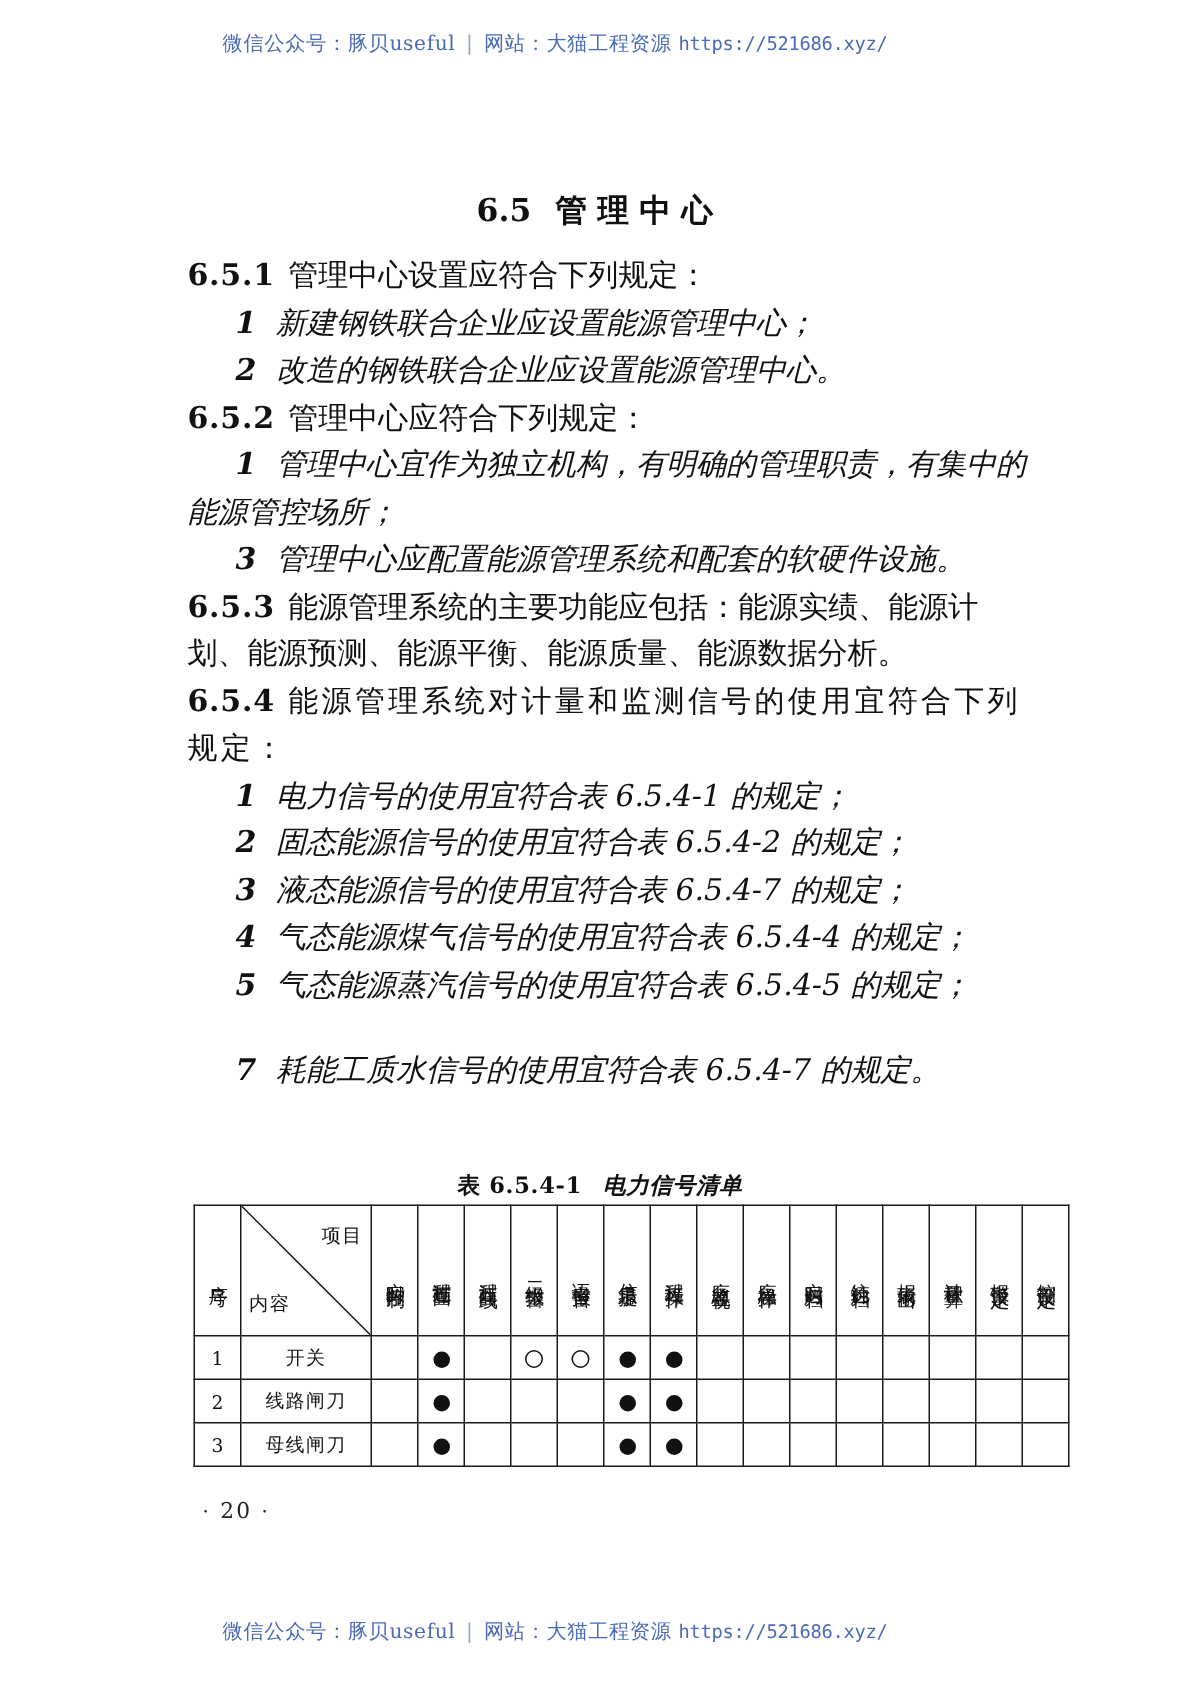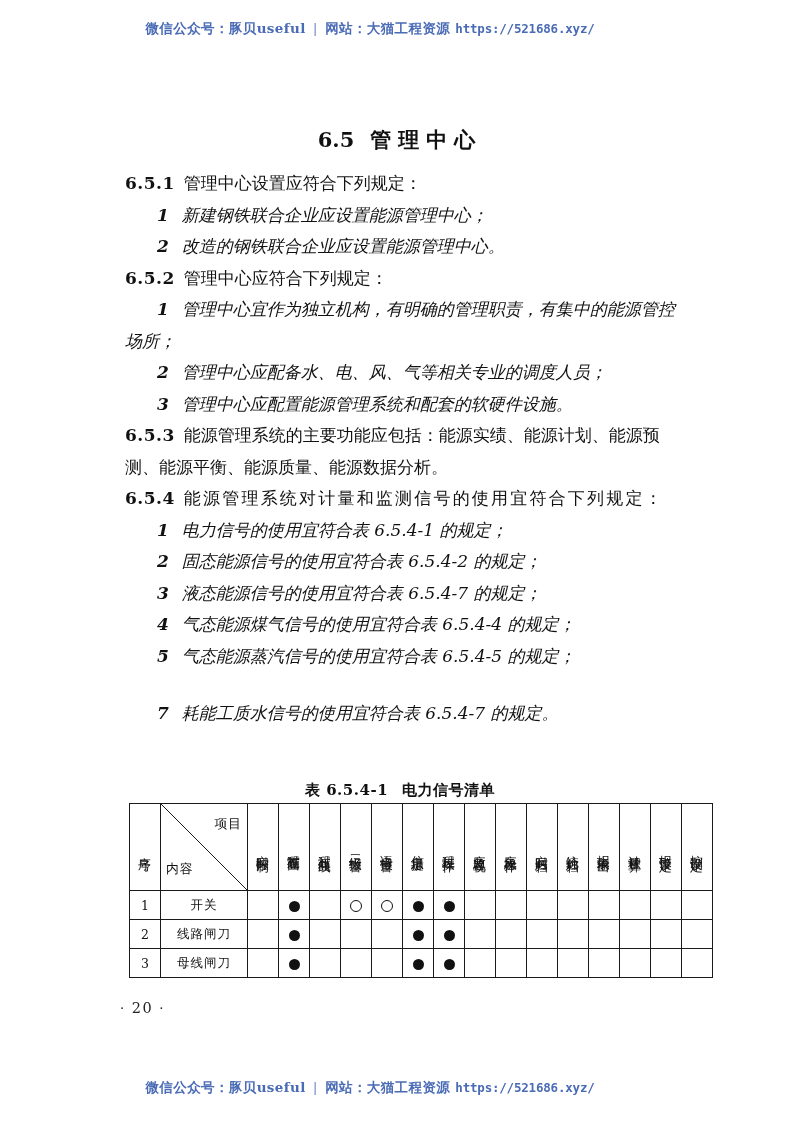--- a/index.html
+++ b/index.html
@@ -20,21 +20,20 @@
   .watermark {
     position: absolute;
     left: 0;
     width: 740px;
     text-align: center;
     color: #4a6bb5;
     font-size: 13.5px;
     letter-spacing: 0.4px;
     white-space: nowrap;
     font-family: "DejaVu Serif", "Liberation Serif", serif;
-    font-weight: bold;
   }
   .watermark-top { top: 20px; }
   .watermark-bottom { top: 1079px; }
   .wm-sep {
     display: inline-block;
     padding: 0 7px;
     color: #8ea2cf;
   }
   .wm-url {
     font-family: "DejaVu Sans Mono", "Liberation Mono", monospace;
@@ -67,21 +66,21 @@
   }
   .section-title .cn {
     letter-spacing: 7px;
   }
 
   .content {
     position: absolute;
     left: 125px;
     top: 168px;
     width: 560px;
-    font-size: 17px;
+    font-size: 20px;
     line-height: 31.5px;
   }
 
   .clause {
     margin: 0;
     text-indent: 0;
   }
   .clause .cnum {
     font-weight: bold;
     letter-spacing: 0.5px;
@@ -113,21 +112,21 @@
   .table-caption {
     position: absolute;
     left: 0;
     top: 781px;
     width: 800px;
     text-align: center;
     font-size: 15px;
     font-weight: bold;
     letter-spacing: 0.5px;
   }
-  .table-caption .cap-cn { margin-left: 14px; }
+  .table-caption .cap-cn { margin-left: 14px; font-style: italic; }
 
   .sig-table {
     position: absolute;
     left: 129px;
     top: 803px;
     width: 544px;
     border-collapse: collapse;
     table-layout: fixed;
   }
   .sig-table td, .sig-table th {
@@ -202,21 +201,21 @@
     width: 10px;
     height: 10px;
     border-radius: 50%;
     border: 1.4px solid #111111;
     background: transparent;
     vertical-align: middle;
   }
 
   .page-number {
     position: absolute;
-    left: 120px;
+    left: 135px;
     top: 1000px;
     font-size: 14.5px;
     letter-spacing: 1.5px;
     color: #222;
   }
   .page-number .pdot { font-size: 13px; }
 </style>
 </head>
 <body>
 
@@ -241,23 +240,20 @@
     </p>
     <p class="item">
       <span class="inum num-lat">2</span><span>改造的钢铁联合企业应设置能源管理中心。</span>
     </p>
 
     <p class="clause">
       <span class="cnum num-lat">6.5.2</span><span class="ctext">管理中心应符合下列规定：</span>
     </p>
     <p class="item hang">
       <span class="inum num-lat">1</span><span>管理中心宜作为独立机构，有明确的管理职责，有集中的能源管控场所；</span>
-    </p>
-    <p class="item">
-      <span class="inum num-lat">2</span><span>管理中心应配备水、电、风、气等相关专业的调度人员；</span>
     </p>
     <p class="item">
       <span class="inum num-lat">3</span><span>管理中心应配置能源管理系统和配套的软硬件设施。</span>
     </p>
 
     <p class="clause">
       <span class="cnum num-lat">6.5.3</span><span class="ctext">能源管理系统的主要功能应包括：能源实绩、能源计划、能源预测、能源平衡、能源质量、能源数据分析。</span>
     </p>
 
     <p class="clause wide">

